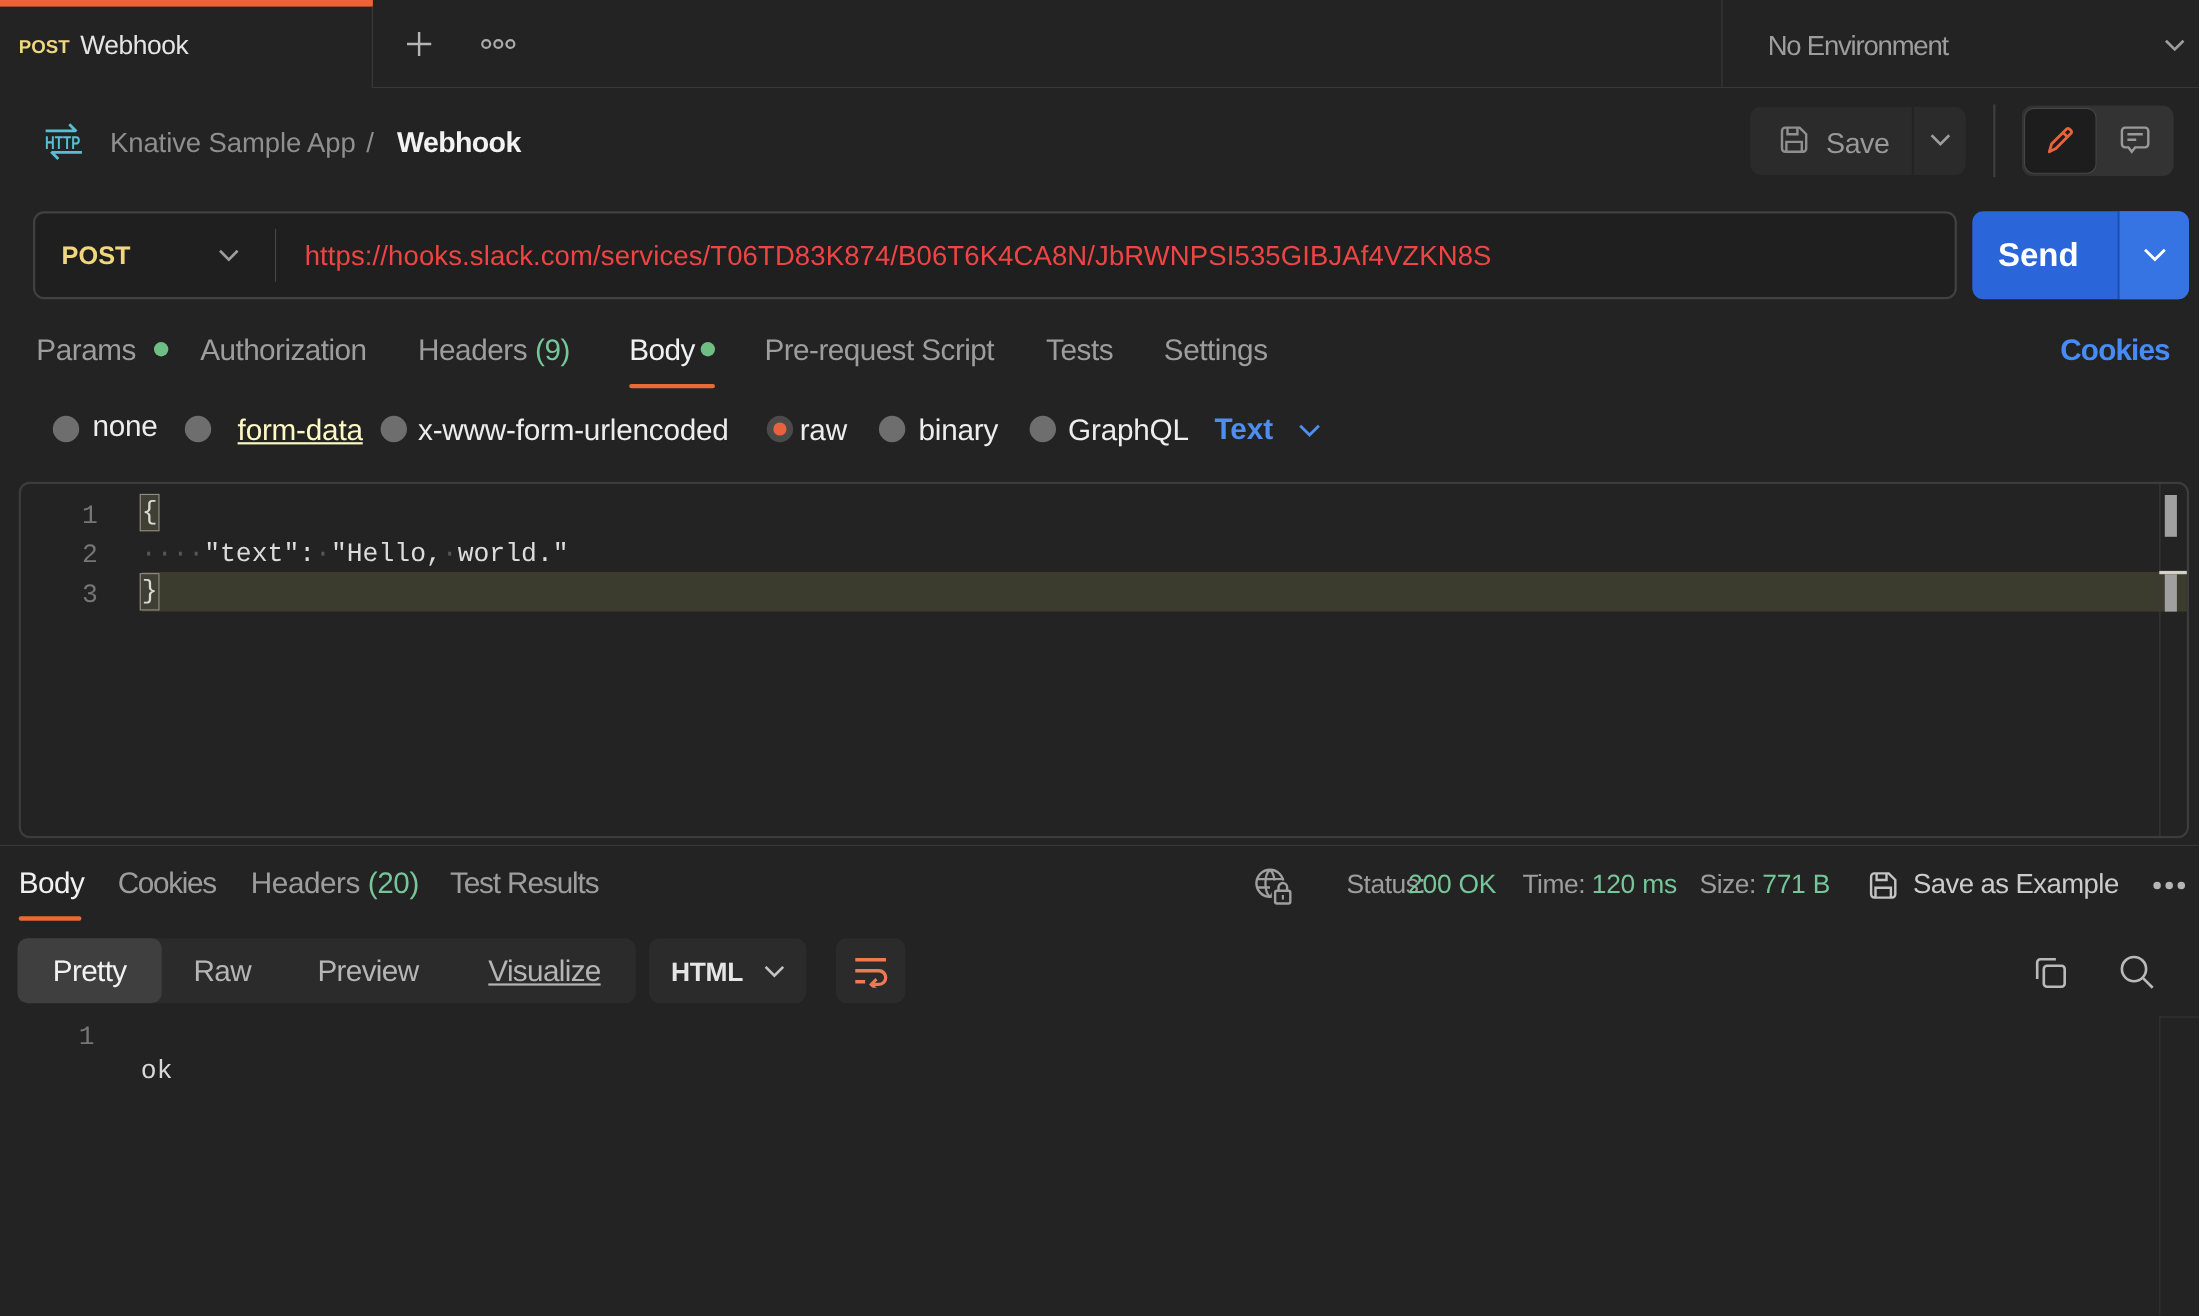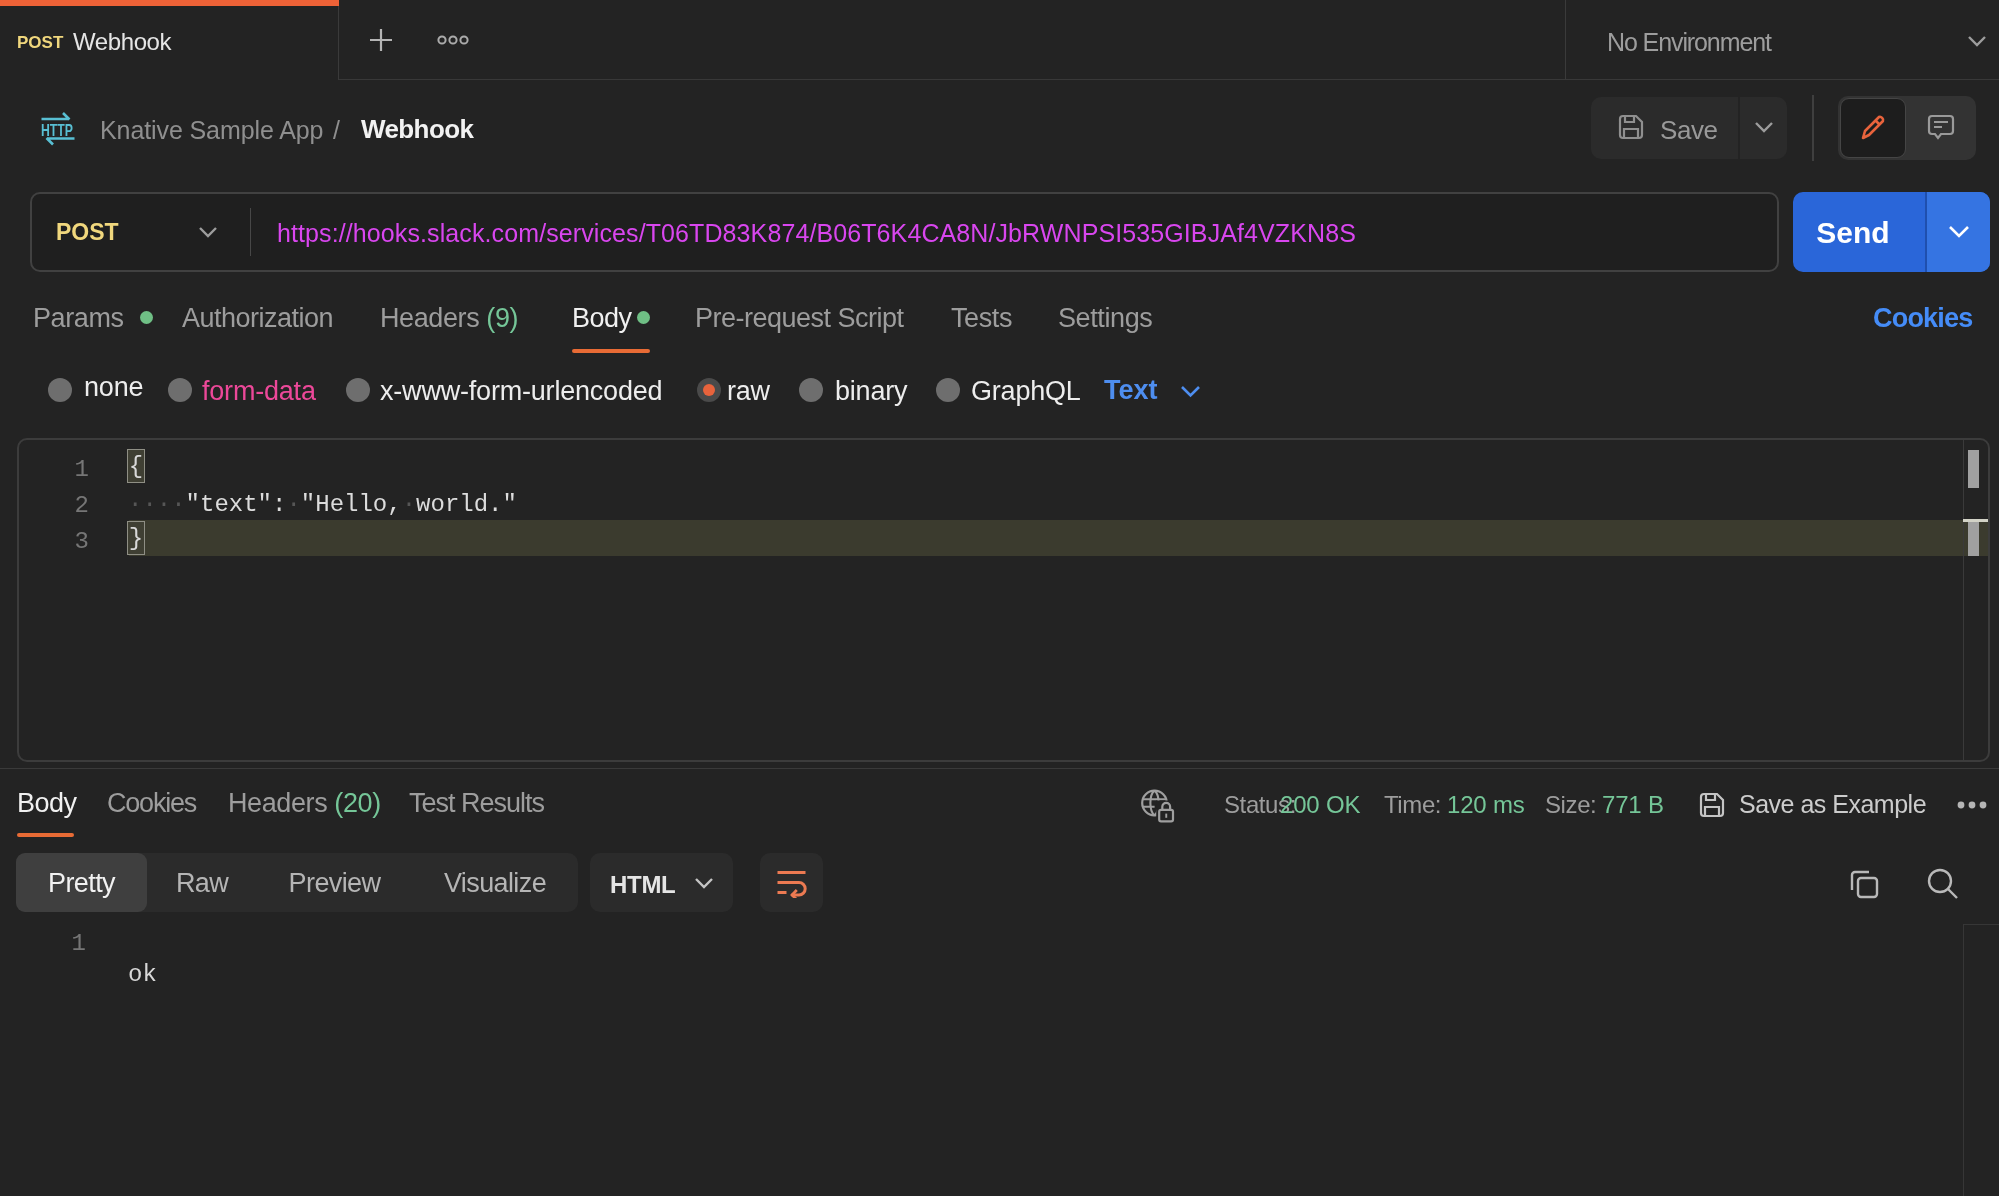--- a/index.html
+++ b/index.html
@@ -68,21 +68,21 @@
   <path d="M3 6 a3 3 0 0 1 3-3 h18 a3 3 0 0 1 3 3 v12 a3 3 0 0 1-3 3 h-9 l-3 4 -3-4 h-3 a3 3 0 0 1-3-3 z" stroke="#9a9a9a" stroke-width="2.2" fill="none"></path>
   <path d="M8 9 h14 M8 14 h8" stroke="#9a9a9a" stroke-width="2.2" fill="none"></path>
 </svg>
 
 <div class="abs" style="left:30px;top:192px;width:1749px;height:80px;background:#1f1f1f;border:2px solid #414141;border-radius:10px;box-sizing:border-box;"></div>
 <div class="abs" style="left:56px;top:219px;font-size:23px;font-weight:bold;letter-spacing:0px;color:#f0d77d;">POST</div>
 <svg class="abs" style="left:196px;top:225px;" width="24" height="16" viewBox="0 0 24 16">
   <path d="M4 3 L12 11 L20 3" stroke="#9d9d9d" stroke-width="2.4" fill="none"></path>
 </svg>
 <div class="abs" style="left:250px;top:208px;width:1px;height:48px;background:#474747;"></div>
-<div class="abs" style="left:277px;top:219px;font-size:25px;color:#d946ef;letter-spacing:0.1px;">https://hooks.slack.com/services/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</div>
+<div class="abs" style="left:277px;top:219px;font-size:25px;color:#ef4444;letter-spacing:0.1px;">https://hooks.slack.com/services/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</div>
 
 <div class="abs" style="left:1793px;top:192px;width:197px;height:80px;background:#2a66d9;border-radius:10px;"></div>
 <div class="abs" style="left:1925px;top:192px;width:2px;height:80px;background:#1f4fae;"></div>
 <div class="abs" style="left:1927px;top:192px;width:63px;height:80px;background:#3574e2;border-radius:0 10px 10px 0;"></div>
 <div class="abs" style="left:1793px;top:216px;width:120px;height:34px;font-size:30px;font-weight:bold;color:#ffffff;text-align:center;">Send</div>
 <svg class="abs" style="left:1946px;top:224px;" width="26" height="17" viewBox="0 0 26 17">
   <path d="M4 3 L13 12 L22 3" stroke="#ffffff" stroke-width="2.6" fill="none"></path>
 </svg>
 
 <div class="abs gray" style="left:33px;top:303px;font-size:27px;letter-spacing:-0.4px;">Params</div>
@@ -93,21 +93,21 @@
 <div class="abs" style="left:637px;top:311px;width:13px;height:13px;border-radius:50%;background:#6fbf85;"></div>
 <div class="abs" style="left:572px;top:349px;width:78px;height:4px;background:#e86b35;border-radius:2px;"></div>
 <div class="abs gray" style="left:695px;top:303px;font-size:27px;letter-spacing:-0.5px;">Pre-request Script</div>
 <div class="abs gray" style="left:951px;top:303px;font-size:27px;letter-spacing:-0.4px;">Tests</div>
 <div class="abs gray" style="left:1058px;top:303px;font-size:27px;letter-spacing:-0.4px;">Settings</div>
 <div class="abs" style="left:1873px;top:303px;font-size:27px;letter-spacing:-0.8px;font-weight:bold;color:#458cf7;">Cookies</div>
 
 <div class="abs" style="left:48px;top:378px;width:24px;height:24px;border-radius:50%;background:#6e6e6e;"></div>
 <div class="abs" style="left:84px;top:372px;font-size:27px;letter-spacing:-0.2px;color:#ededed;">none</div>
 <div class="abs" style="left:168px;top:378px;width:24px;height:24px;border-radius:50%;background:#6e6e6e;"></div>
-<div class="abs" style="left:202px;top:376px;font-size:27px;letter-spacing:-0.2px;color:#ec4899;">form-data</div>
+<div class="abs" style="left:216px;top:376px;font-size:27px;letter-spacing:-0.2px;color:#fef9c3;text-decoration:underline;">form-data</div>
 <div class="abs" style="left:346px;top:378px;width:24px;height:24px;border-radius:50%;background:#6e6e6e;"></div>
 <div class="abs" style="left:380px;top:376px;font-size:27px;letter-spacing:-0.2px;color:#ededed;">x-www-form-urlencoded</div>
 <div class="abs" style="left:697px;top:378px;width:24px;height:24px;border-radius:50%;background:#4a4a4a;"></div>
 <div class="abs" style="left:703px;top:384px;width:12px;height:12px;border-radius:50%;background:#e8633c;"></div>
 <div class="abs" style="left:727px;top:376px;font-size:27px;letter-spacing:-0.2px;color:#ededed;">raw</div>
 <div class="abs" style="left:799px;top:378px;width:24px;height:24px;border-radius:50%;background:#6e6e6e;"></div>
 <div class="abs" style="left:835px;top:376px;font-size:27px;letter-spacing:-0.2px;color:#ededed;">binary</div>
 <div class="abs" style="left:936px;top:378px;width:24px;height:24px;border-radius:50%;background:#6e6e6e;"></div>
 <div class="abs" style="left:971px;top:376px;font-size:27px;letter-spacing:-0.2px;color:#ededed;">GraphQL</div>
 <div class="abs" style="left:1104px;top:375px;font-size:27px;font-weight:bold;color:#4e8ef0;">Text</div>
@@ -168,21 +168,21 @@
   <circle cx="5" cy="6" r="3.4" fill="#b5b5b5"></circle>
   <circle cx="16" cy="6" r="3.4" fill="#b5b5b5"></circle>
   <circle cx="27" cy="6" r="3.4" fill="#b5b5b5"></circle>
 </svg>
 
 <div class="abs" style="left:16px;top:853px;width:562px;height:59px;background:#2b2b2b;border-radius:10px;"></div>
 <div class="abs" style="left:16px;top:853px;width:131px;height:59px;background:#3f3f3f;border-radius:9px;"></div>
 <div class="abs" style="left:16px;top:868px;width:131px;height:30px;font-size:27px;letter-spacing:-0.6px;color:#f2f2f2;text-align:center;">Pretty</div>
 <div class="abs" style="left:147px;top:868px;width:110px;height:30px;font-size:27px;letter-spacing:-0.6px;color:#b5b5b5;text-align:center;">Raw</div>
 <div class="abs" style="left:257px;top:868px;width:155px;height:30px;font-size:27px;letter-spacing:-0.6px;color:#b5b5b5;text-align:center;">Preview</div>
-<div class="abs" style="left:412px;top:868px;width:166px;height:30px;font-size:27px;letter-spacing:-0.6px;color:#b5b5b5;text-align:center;">Visualize</div>
+<div class="abs" style="left:412px;top:868px;width:166px;height:30px;font-size:27px;letter-spacing:-0.6px;color:#b5b5b5;text-align:center;text-decoration:underline;">Visualize</div>
 
 <div class="abs" style="left:590px;top:853px;width:143px;height:59px;background:#2b2b2b;border-radius:10px;"></div>
 <div class="abs" style="left:610px;top:871px;font-size:24px;font-weight:bold;letter-spacing:-0.3px;color:#e5e5e5;">HTML</div>
 <svg class="abs" style="left:692px;top:876px;" width="24" height="16" viewBox="0 0 24 16">
   <path d="M4 3 L12 11 L20 3" stroke="#c4c4c4" stroke-width="2.4" fill="none"></path>
 </svg>
 
 <div class="abs" style="left:760px;top:853px;width:63px;height:59px;background:#2b2b2b;border-radius:10px;"></div>
 <svg class="abs" style="left:776px;top:870px;" width="32" height="28" viewBox="0 0 32 28">
   <path d="M1.5 2.5 H29.5" stroke="#ec7a52" stroke-width="3" fill="none"></path>

